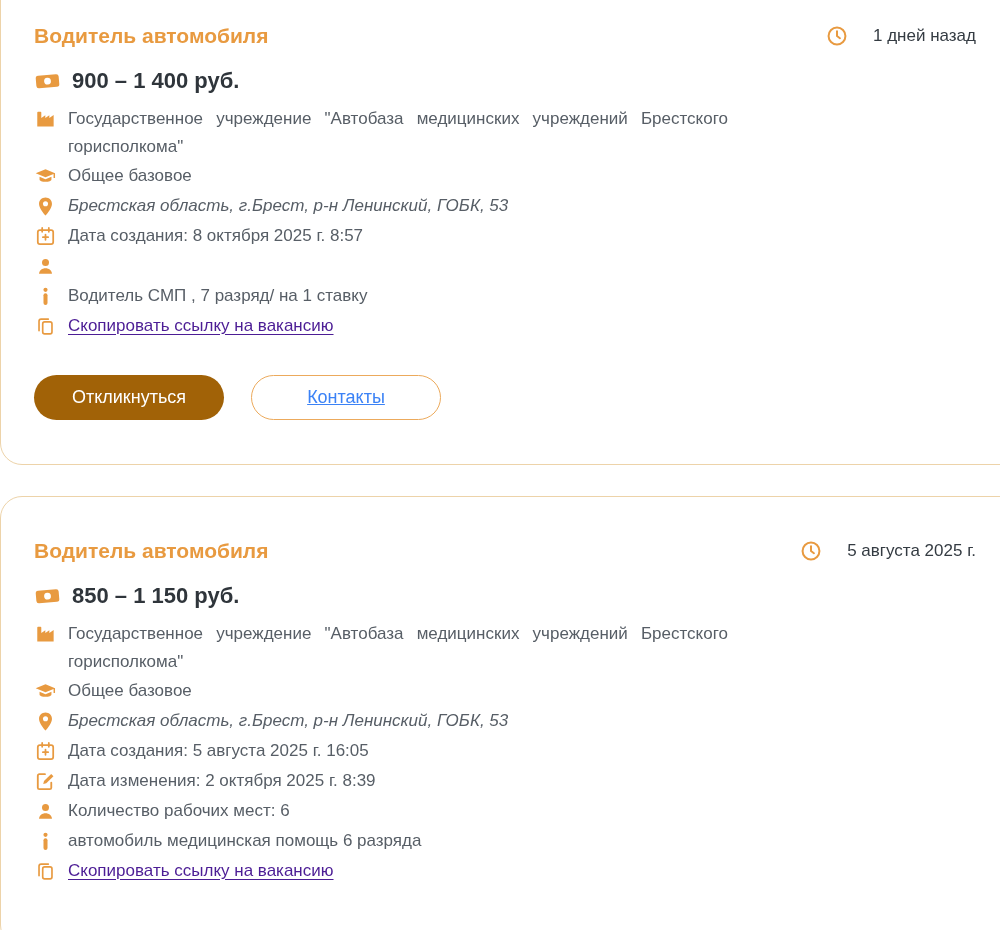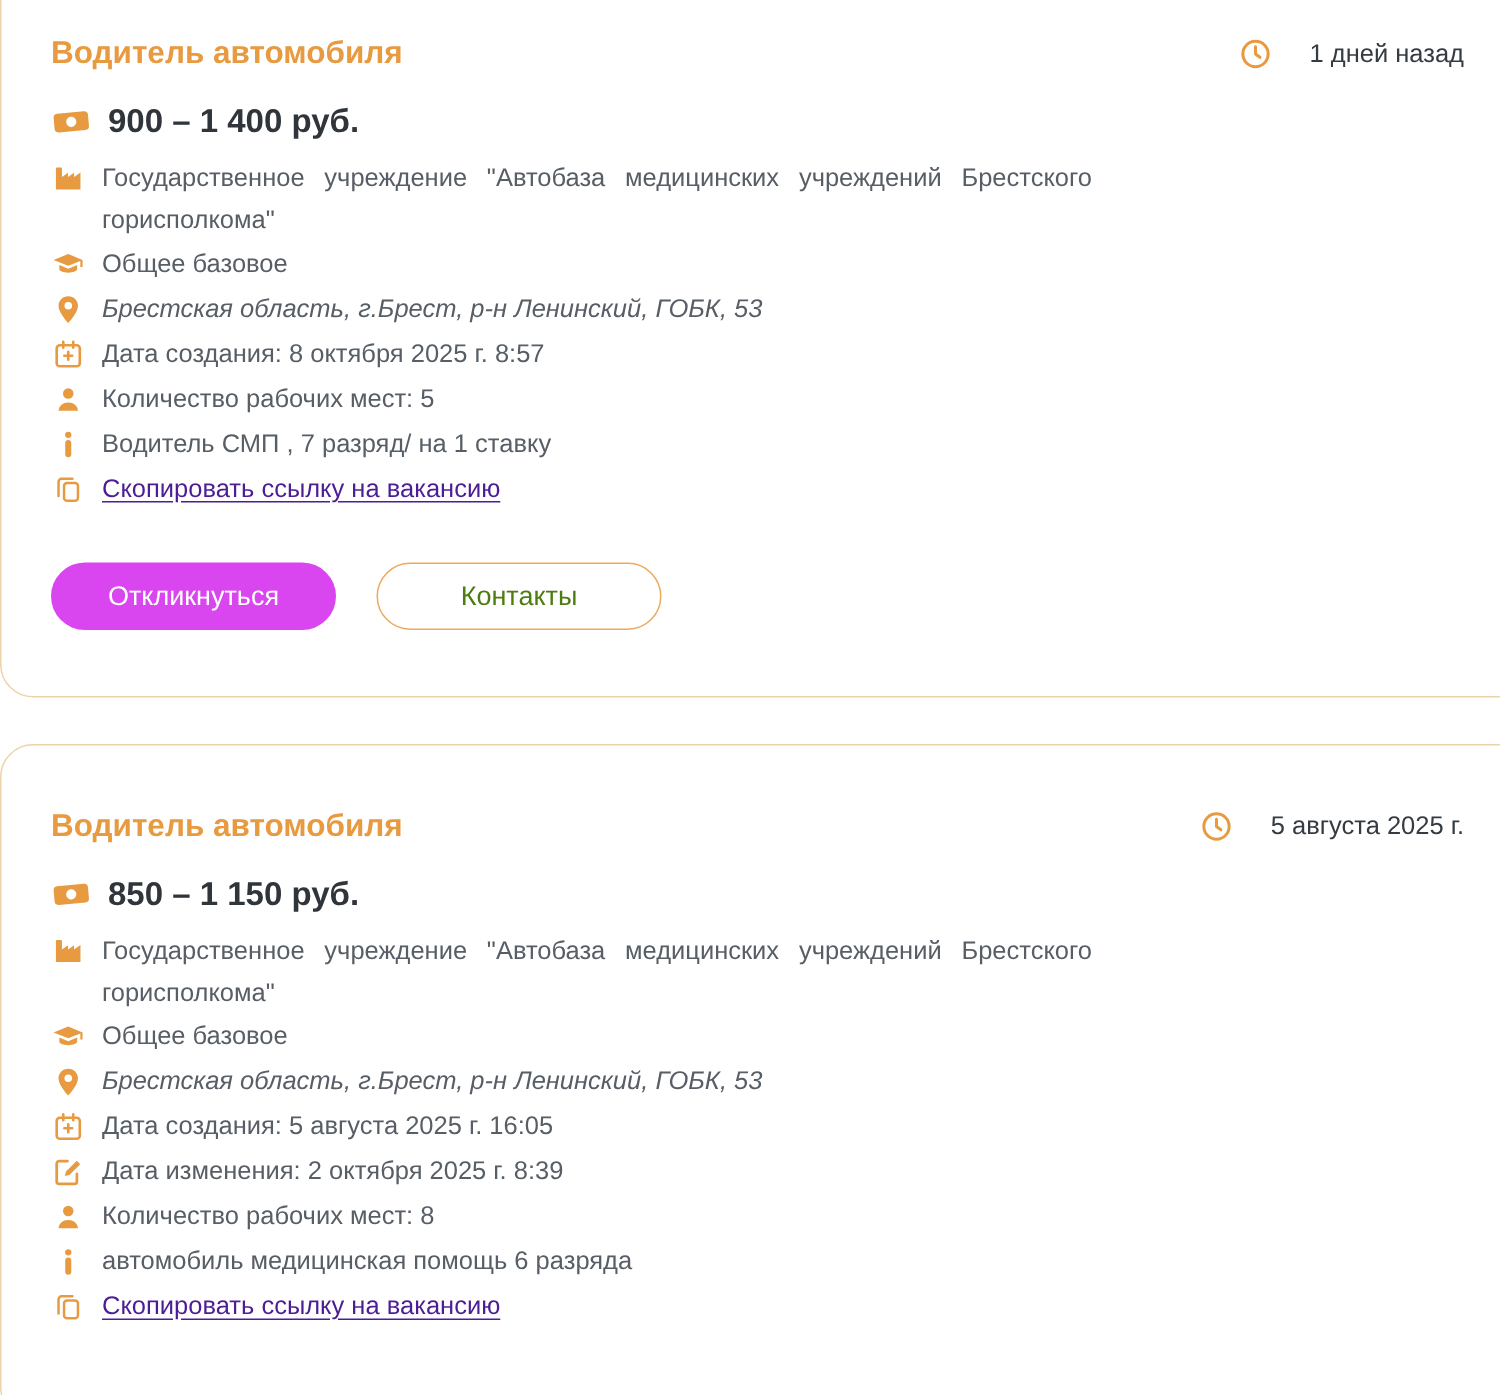--- a/index.html
+++ b/index.html
@@ -26,22 +26,22 @@
   .row-icon svg { width:21px; height:21px; }
   .row-text { max-width:660px; }
   .company .row-text { text-align:justify; line-height:28px; padding-top:1px; }
   .company .row-icon { height:28px; }
   .location .row-text { font-style:italic; }
   .copy-link .row-text { color:#4c1d95; text-decoration:underline; text-underline-offset:3px; cursor:pointer; }
   .buttons { display:flex; gap:27px; margin-top:34px; }
   .btn { width:190px; height:45px; border-radius:23px; font-size:18px;
     display:flex; align-items:center; justify-content:center;
     font-family:"Liberation Sans", sans-serif; cursor:pointer; }
-  .btn-apply { background:#d946ef; border:none; color:#fff; }
-  .btn-contacts { background:#fff; border:1.4px solid #ECAA5C; color:#4d7c0f; }
+  .btn-apply { background:#a16207; border:none; color:#fff; }
+  .btn-contacts { background:#fff; border:1.4px solid #ECAA5C; color:#3b82f6;text-decoration:underline; }
 </style>
 </head>
 <body>
 
 <div class="card card-1">
   <div class="card-header">
     <div class="job-title">Водитель автомобиля</div>
     <div class="posted">
       <svg viewBox="0 0 24 24">
           <circle cx="12" cy="12" r="9.2" fill="none" stroke="currentColor" stroke-width="2.2"></circle>
@@ -98,21 +98,20 @@
         </span>
       <span class="row-text">Дата создания: 8 октября 2025 г. 8:57</span>
     </div>
     <div class="row">
       <span class="row-icon">
           <svg viewBox="0 0 24 24" fill="currentColor">
             <circle cx="12" cy="7.3" r="4"></circle>
             <path d="M4.6 20.4c.3-4 3.4-6.4 7.4-6.4s7.1 2.4 7.4 6.4z"></path>
           </svg>
         </span>
-      <span class="row-text">Количество рабочих мест: 5</span>
     </div>
     <div class="row">
       <span class="row-icon">
           <svg viewBox="0 0 24 24" fill="currentColor">
             <circle cx="12" cy="4.4" r="2.4"></circle>
             <rect x="9.7" y="8.4" width="4.6" height="13.2" rx="2.3"></rect>
           </svg>
         </span>
       <span class="row-text">Водитель СМП , 7 разряд/ на 1 ставку</span>
     </div>
@@ -201,21 +200,21 @@
         </span>
       <span class="row-text">Дата изменения: 2 октября 2025 г. 8:39</span>
     </div>
     <div class="row">
       <span class="row-icon">
           <svg viewBox="0 0 24 24" fill="currentColor">
             <circle cx="12" cy="7.3" r="4"></circle>
             <path d="M4.6 20.4c.3-4 3.4-6.4 7.4-6.4s7.1 2.4 7.4 6.4z"></path>
           </svg>
         </span>
-      <span class="row-text">Количество рабочих мест: 8</span>
+      <span class="row-text">Количество рабочих мест: 6</span>
     </div>
     <div class="row">
       <span class="row-icon">
           <svg viewBox="0 0 24 24" fill="currentColor">
             <circle cx="12" cy="4.4" r="2.4"></circle>
             <rect x="9.7" y="8.4" width="4.6" height="13.2" rx="2.3"></rect>
           </svg>
         </span>
       <span class="row-text">автомобиль медицинская помощь 6 разряда</span>
     </div>

